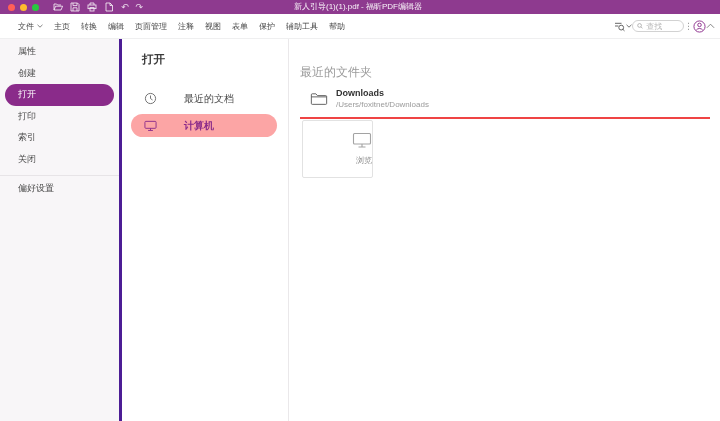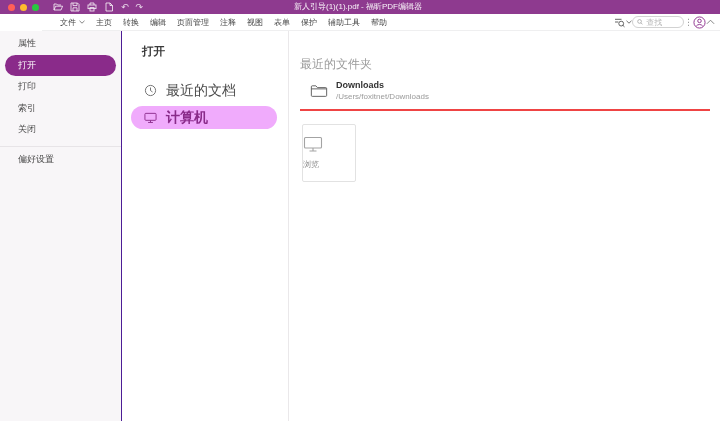--- a/index.html
+++ b/index.html
@@ -14,64 +14,64 @@
   .light.red { background:#FF5F57; }
   .light.yellow { background:#FEBC2E; }
   .light.green { background:#28C840; }
   .tb-icons { display:flex; gap:7px; margin-left:14px; align-items:center; color:rgba(255,255,255,.85); }
   .tb-icons svg { display:block; }
   .tb-arrow { font-size:9px; line-height:9px; color:rgba(255,255,255,.8); }
   .tb-title { position:absolute; left:0; right:4px; text-align:center; font-size:8px; line-height:14px;
               color:rgba(255,255,255,.95); pointer-events:none; }
 
   
-  .menubar { height:17px; background:#fff; border-bottom:1px solid #efeff0; display:flex;
-             align-items:center; justify-content:space-between; padding:0 5px 0 18px; flex:0 0 auto;margin-left:42px; }
+  .menubar { height:25px; background:#fff; border-bottom:1px solid #efeff0; display:flex;
+             align-items:center; justify-content:space-between; padding:0 5px 0 18px; flex:0 0 auto; }
   .menus { display:flex; gap:11px; align-items:center; font-size:8px; color:#454545; }
   .menu-item { white-space:nowrap; cursor:default; display:flex; align-items:center; gap:3px; }
   .caret-down svg { display:block; }
   .mb-right { display:flex; align-items:center; }
   .find-tool { display:flex; align-items:center; gap:1px; }
   .search-box { width:52px; height:12px; border:1px solid #d2d2d2; border-radius:6px;
                 display:flex; align-items:center; gap:3px; padding:0 4px; background:#fff; }
   .search-box input { border:none; outline:none; width:100%; font-size:8px; color:#444; background:transparent;
                       font-family:inherit; }
   .search-box input::placeholder { color:#b5b5b5; }
   .v-dots { color:#9a9a9a; font-size:9px; line-height:9px; letter-spacing:0; }
   .icon-btn { display:flex; align-items:center; justify-content:center; }
 
   
   .content { flex:1; display:flex; min-height:0; }
 
-  .sidebar { width:122px; background:#f8f6f8; border-right:1px solid #4c1d95; padding-top:2px;
+  .sidebar { width:122px; background:#f8f6f8; border-right:3px solid #4c1d95; padding-top:2px;
              display:flex; flex-direction:column; }
   .sb-item { height:21.5px; line-height:21.5px; padding-left:18px; font-size:9px; color:#4a4a4a; cursor:default; }
   .sb-item.selected { background:#8A2B8A; color:#fff; border-radius:11px; margin:0 5px; padding-left:13px; }
   .sb-item.disabled { color:#bdb7bd; }
   .sb-divider { height:1px; background:#e7e4e7; margin:5px 0 2px 0; }
 
   .open-panel { width:167px; background:#fff; border-right:1px solid #eae8ea; }
   .op-title { margin:13px 0 0 20px; font-size:11.5px; font-weight:bold; color:#3a3a3a; }
   .op-rows { margin-top:20px; padding:0 11px 0 9px; display:flex; flex-direction:column; gap:4px; }
-  .op-row { height:23px; border-radius:12px; display:flex; align-items:center; padding-left:13px; gap:9px;
-            font-size:14px; color:#4a4a4a; cursor:default; }
+  .op-row { height:23px; border-radius:12px; display:flex; align-items:center; padding-left:13px; gap:27px;
+            font-size:10px; color:#4a4a4a; cursor:default; }
   .op-row .op-icon { display:flex; color:#6a6a6a; }
-  .op-row.selected { background:#f0abfc; color:#8A2B8A; font-weight:bold;text-align:center; }
+  .op-row.selected { background:#fca5a5; color:#8A2B8A; font-weight:bold;text-align:center; }
   .op-row.selected .op-icon { color:#8A2B8A; }
 
   .main-panel { flex:1; padding:13px 10px 0 11px; background:#fff; }
   .mp-title { font-size:11.5px; font-weight:bold; color:#3a3a3a; }
   .mp-section { margin-top:12px; font-size:12px; color:#9a9a9a; }
   .folder-row { display:flex; align-items:center; gap:8px; padding:6px 0 7px 10px;
                 border-bottom:2px solid #ef4444; cursor:default; }
   .folder-row svg { flex:0 0 auto; display:block; color:#555; }
   .fr-name { font-size:9px; font-weight:bold; color:#333; line-height:12px; }
   .fr-path { font-size:8px; color:#9a9a9a; line-height:11px; }
-  .browse-tile { margin-top:13px; margin-left:2px; width:54px; height:58px; border:1px solid #e2e2e2;
-                 border-radius:2px; display:flex; flex-direction:column; align-items:flex-start;
+  .browse-tile { margin-top:1px; margin-left:2px; width:71px; height:58px; border:1px solid #e2e2e2;
+                 border-radius:2px; display:flex; flex-direction:column; align-items:flex-end;
                  justify-content:center; gap:6px; cursor:default; }
   .browse-tile .bt-icon { color:#a3a3a3; display:flex; }
   .bt-label { font-size:8px; color:#8a8a8a; }
 </style>
 </head>
 <body>
 
 <div class="app">
 
   <div class="titlebar">
@@ -164,20 +164,21 @@
           <path d="M1 5L5 1l4 4"></path>
         </svg>
       </span>
     </div>
   </div>
 
   <div class="content">
 
     <div class="sidebar">
       <div class="sb-item">属性</div>
+      <div class="sb-item">创建</div>
       <div class="sb-item selected">打开</div>
       <div class="sb-item">打印</div>
       <div class="sb-item">索引</div>
       <div class="sb-item">关闭</div>
       <div class="sb-divider"></div>
       <div class="sb-item">偏好设置</div>
     </div>
 
     <div class="open-panel">
       <div class="op-title">打开</div>

